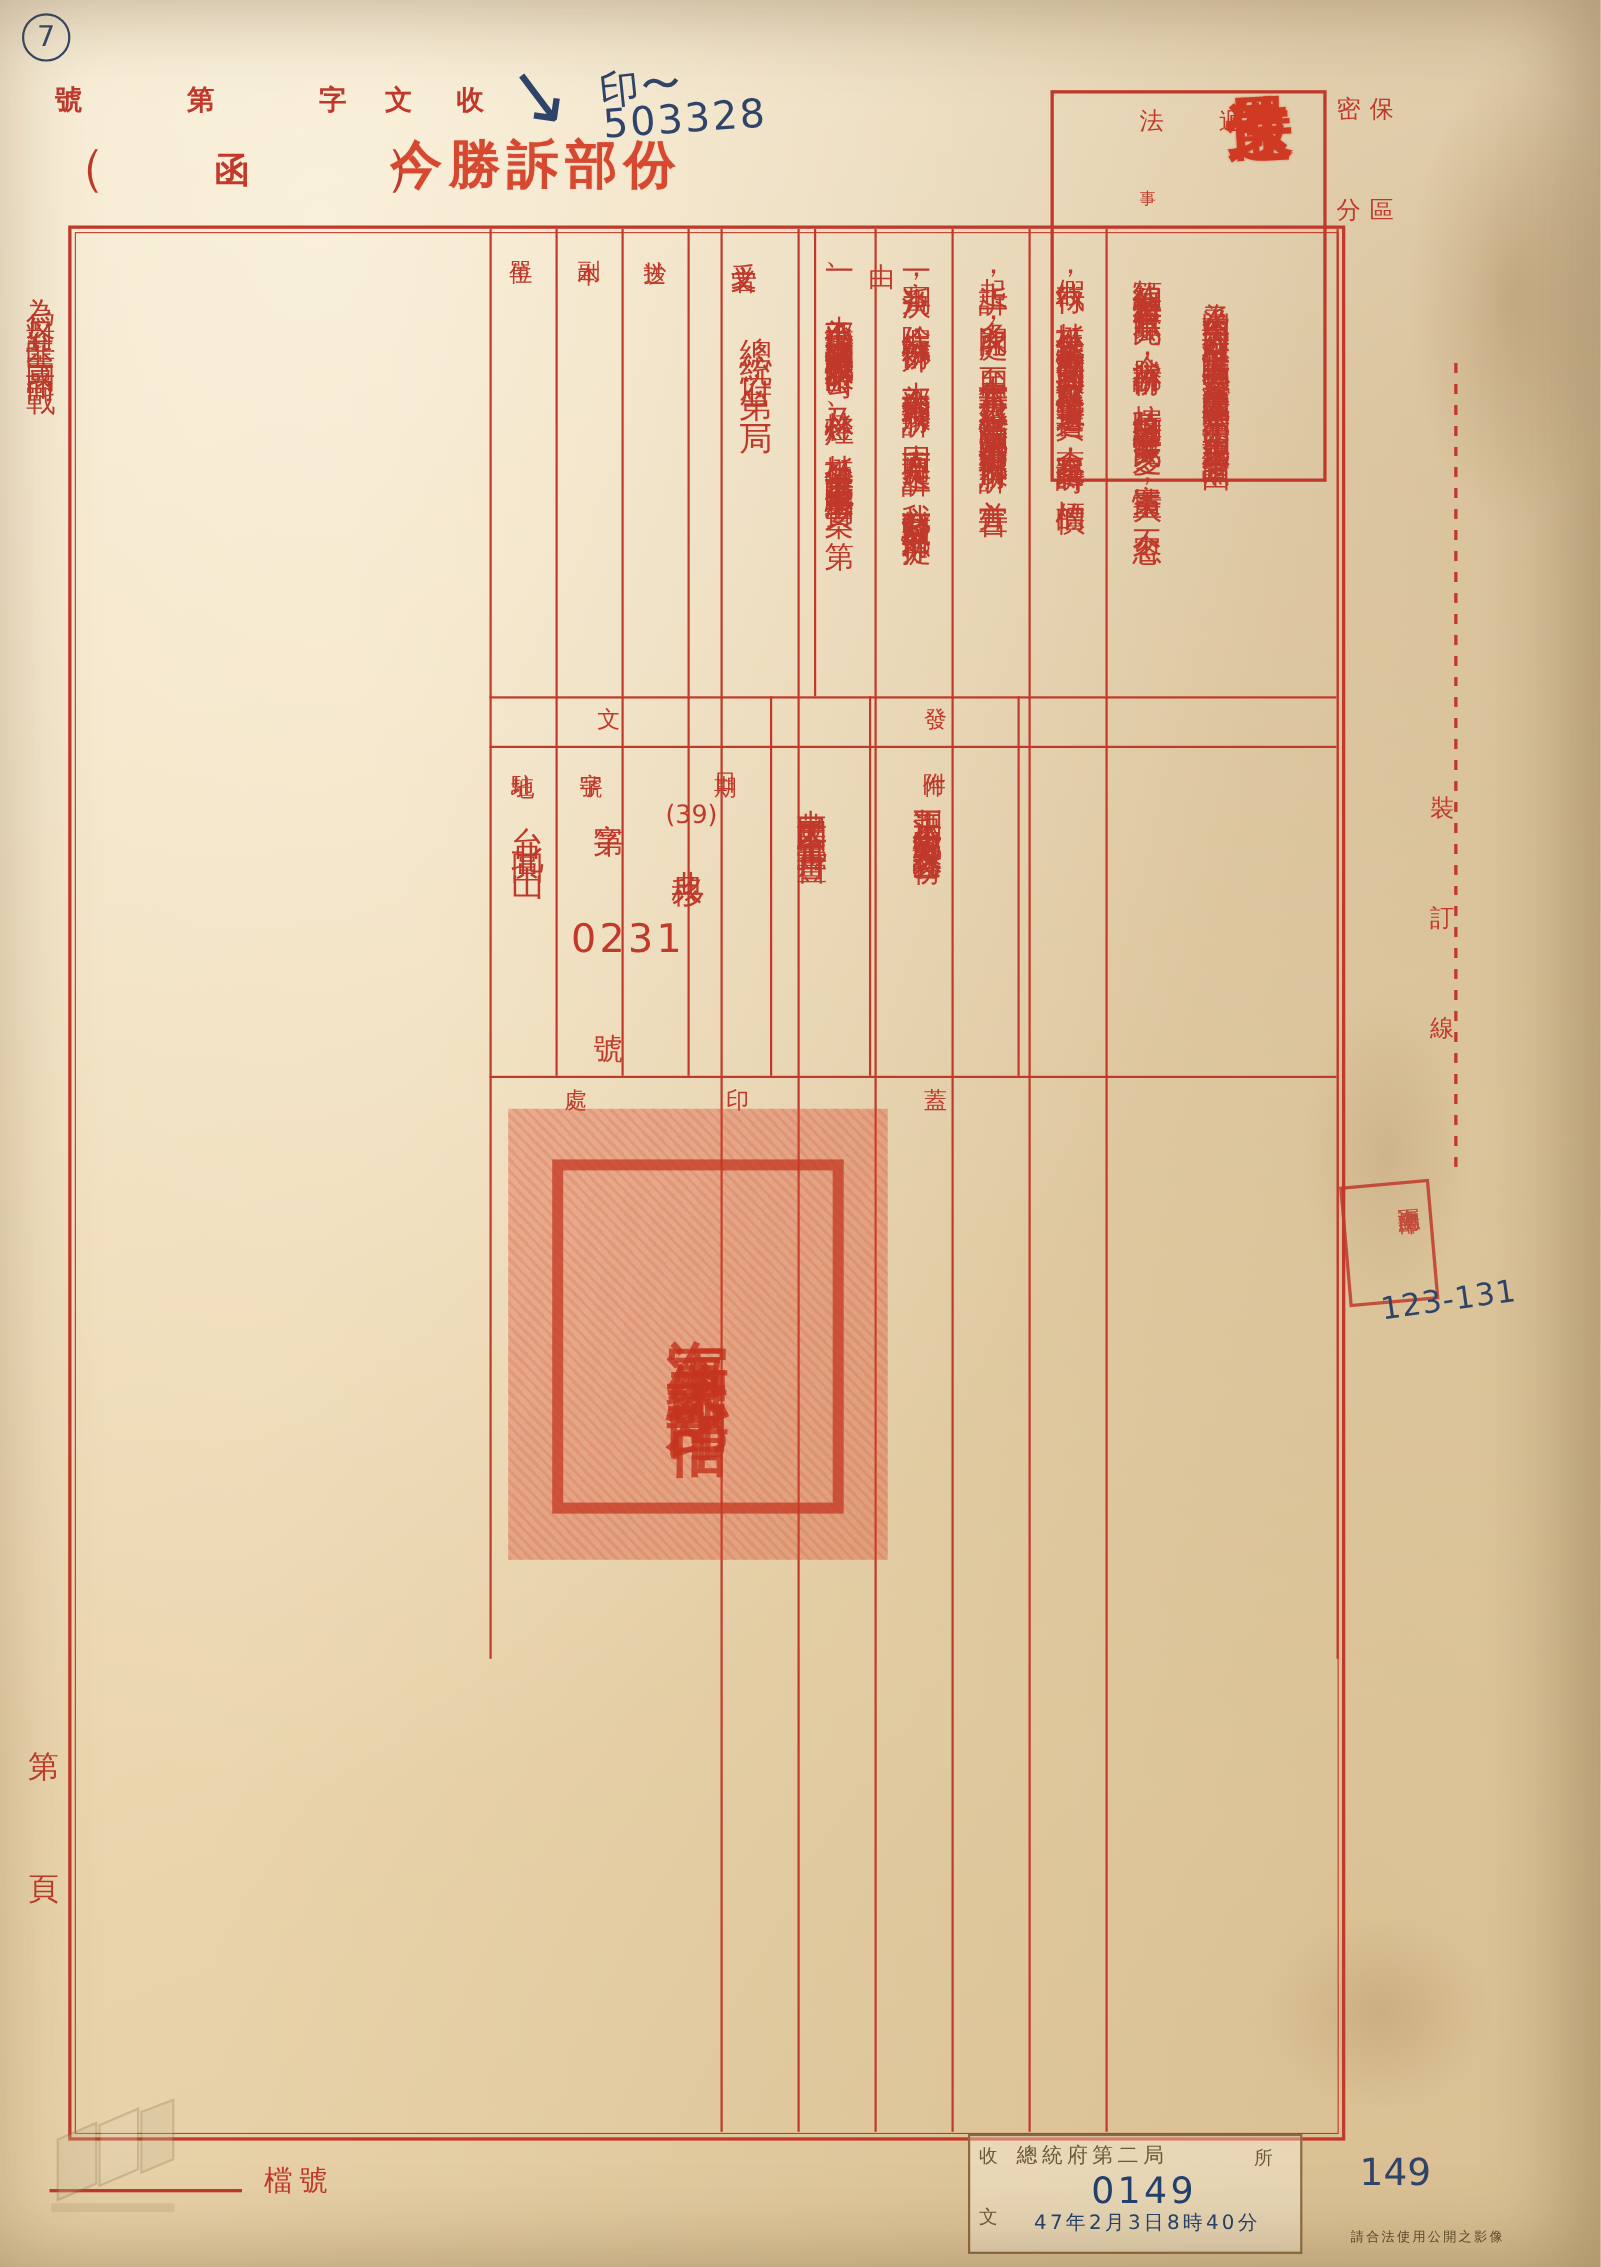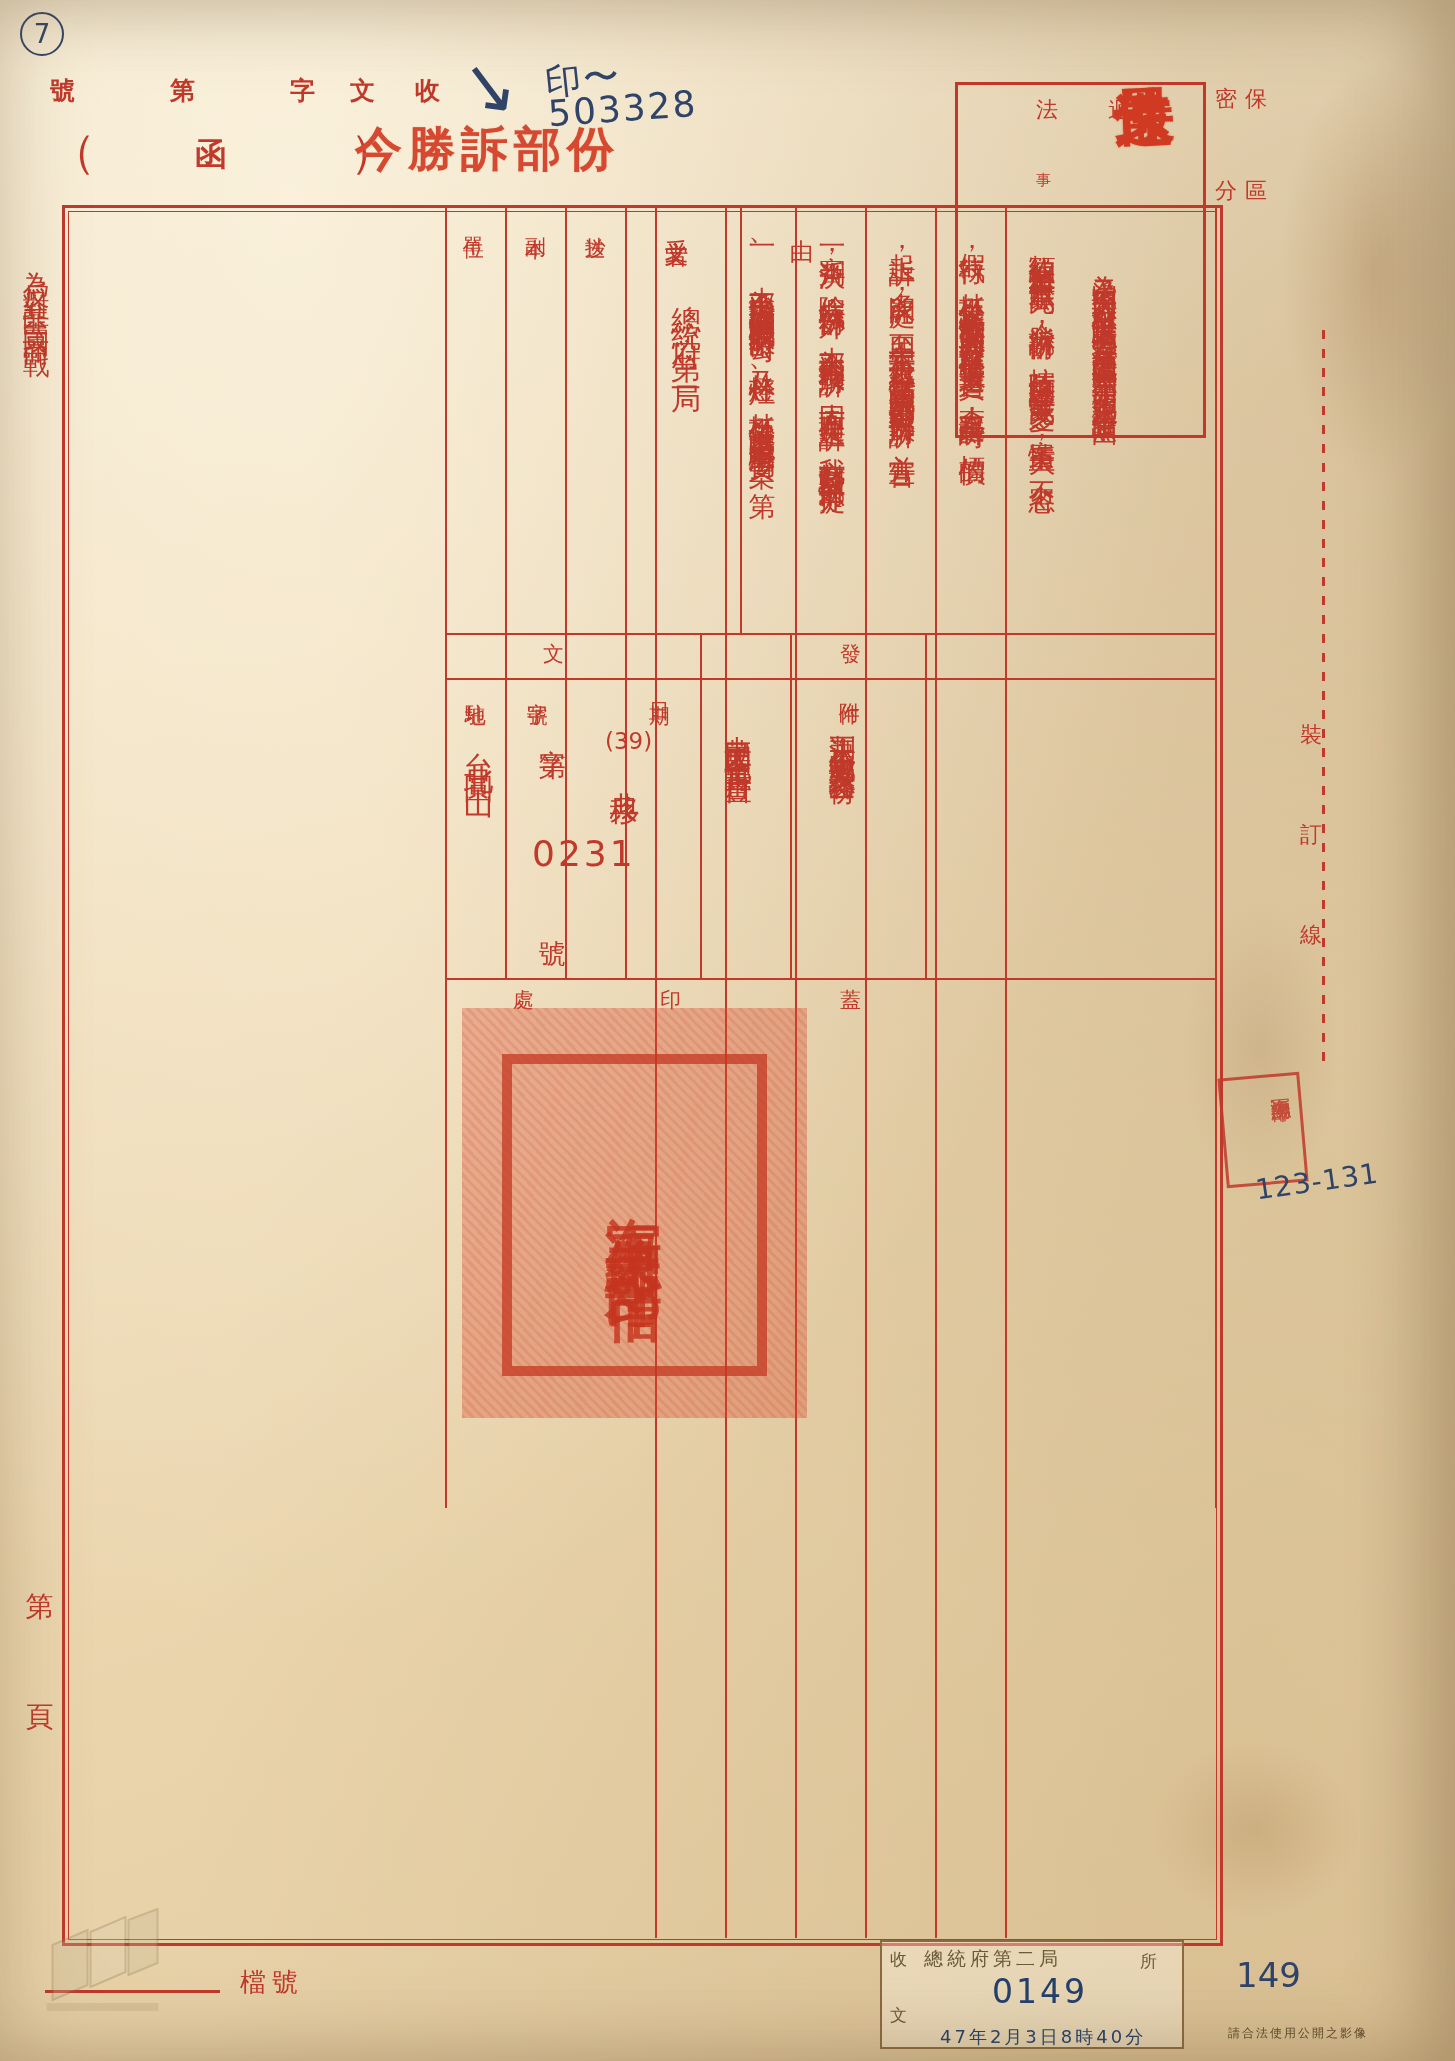--- a/index.html
+++ b/index.html
@@ -207,21 +207,21 @@
   #receipt-stamp{
     position:absolute;top:1940px;left:880px;width:300px;height:105px;
     border:2px solid #8b6a3f;background:rgba(255,252,240,.35);
     font-family:"DejaVu Sans", sans-serif;
   }
   #receipt-stamp .r-lbl{position:absolute;font-size:17px;color:#6b5a38;}
   #receipt-stamp .l1{top:6px;left:8px;}
   #receipt-stamp .l2{top:62px;left:8px;}
   #receipt-stamp .title{position:absolute;top:4px;left:42px;font-size:19px;color:#6b5a38;letter-spacing:4px;}
   #receipt-stamp .bignum{position:absolute;top:30px;left:110px;font-size:33px;color:#23406d;letter-spacing:3px;}
-  #receipt-stamp .date{position:absolute;top:66px;left:58px;font-size:18px;color:#23406d;letter-spacing:3px;margin-top:17px;}
+  #receipt-stamp .date{position:absolute;top:66px;left:58px;font-size:18px;color:#23406d;letter-spacing:3px;}
   #receipt-stamp .suo{position:absolute;top:8px;left:258px;font-size:17px;color:#6b5a38;}
 
   
   #watermark{
     position:absolute;top:1905px;left:40px;width:125px;height:120px;opacity:.32;
   }
   #footer-note{
     position:absolute;top:2025px;left:1196px;font-size:12px;color:#5d4a2c;letter-spacing:2px;margin-left:32px;
   }
   
@@ -329,21 +329,21 @@
 
   <span class="cellhdr2" style="top:432px;left:98px;">文</span>
   <span class="cellhdr2" style="top:432px;left:395px;">發</span>
   <span class="cellhdr" style="top:478px;left:16px;">駐地</span>
   <span class="cellhdr" style="top:478px;left:78px;">字號</span>
   <span class="cellhdr" style="top:478px;left:200px;">日期</span>
   <span class="cellhdr" style="top:478px;left:390px;">附件</span>
 
   <span class="cellv" style="top:520px;left:12px;height:230px;font-size:30px;letter-spacing:12px;">台北圓山</span>
   <span class="cellv" style="top:520px;left:88px;height:120px;font-size:27px;">字第</span>
-  <span style="position:absolute;top:625px;left:87px;font-size:36px;color:#c0392b;font-family:'DejaVu Sans',sans-serif;letter-spacing:3px;">0231</span>
+  <span style="position:absolute;top:625px;left:74px;font-size:36px;color:#c0392b;font-family:'DejaVu Sans',sans-serif;letter-spacing:3px;">0231</span>
   <span class="cellv" style="top:710px;left:88px;font-size:27px;">號</span>
   <span style="position:absolute;top:520px;left:160px;font-size:23px;color:#c0392b;font-family:'DejaVu Sans',sans-serif;">(39)</span>
   <span class="cellv" style="top:560px;left:158px;font-size:30px;">典移</span>
   <span class="cellv" style="top:505px;left:272px;height:255px;font-size:28px;letter-spacing:4px;">中華民國四七年壹月卅壹日</span>
   <span class="cellv" style="top:505px;left:378px;height:255px;font-size:27px;letter-spacing:3px;">判決正本一份中國郵報及譯文各乙份</span>
 
   <span class="cellhdr2" style="top:778px;left:68px;">處</span>
   <span class="cellhdr2" style="top:778px;left:215px;">印</span>
   <span class="cellhdr2" style="top:778px;left:395px;">蓋</span>
 </div>

